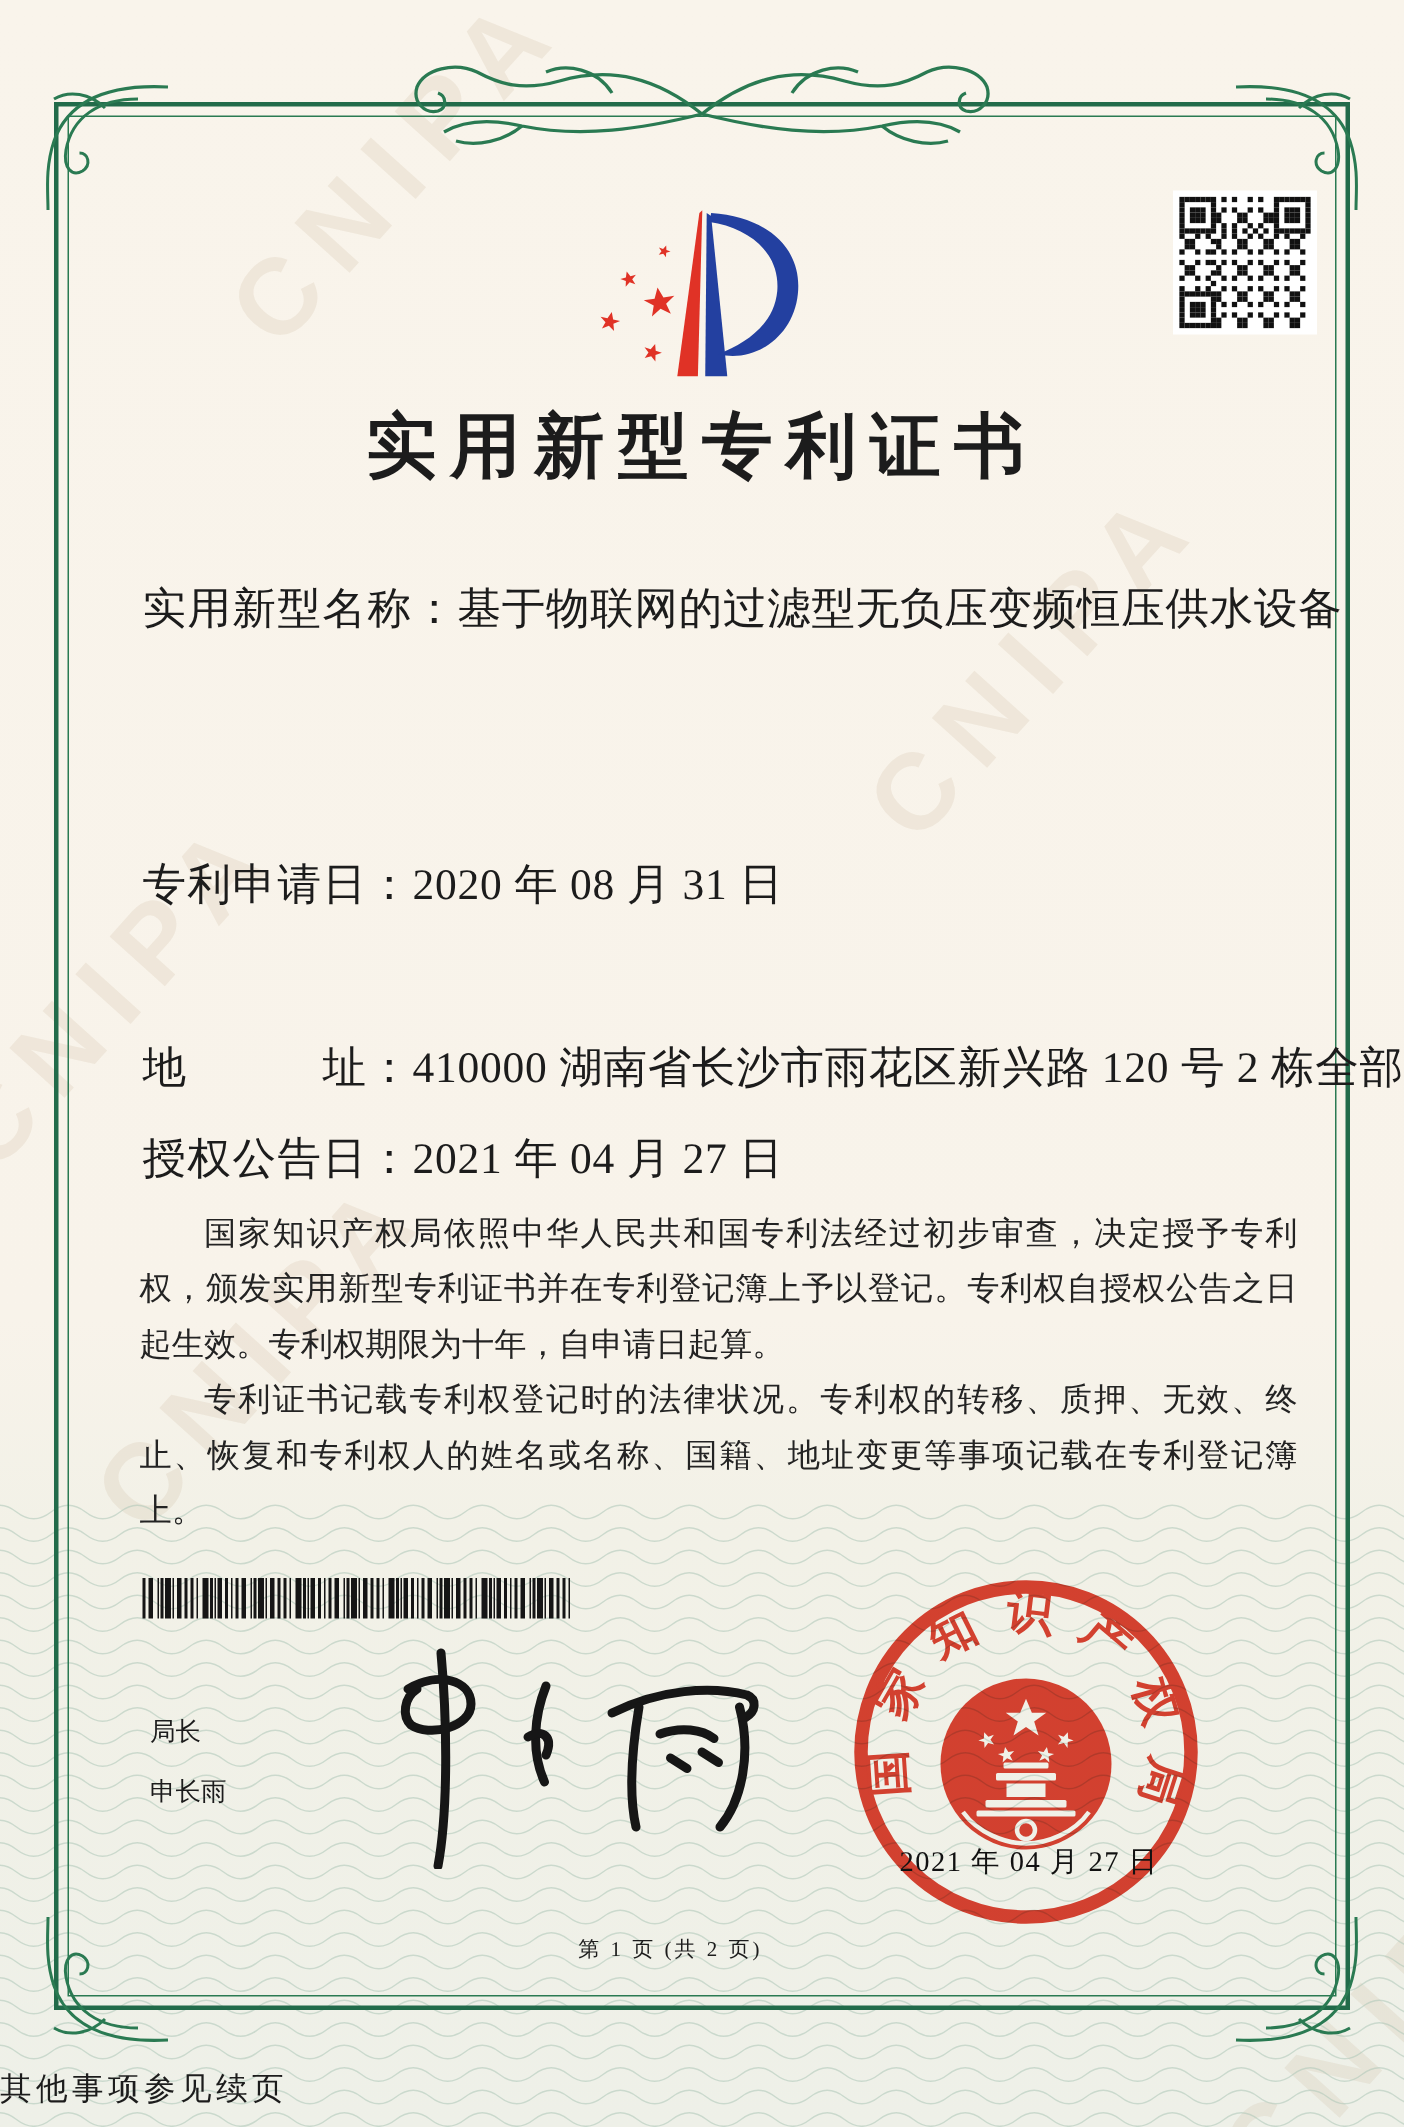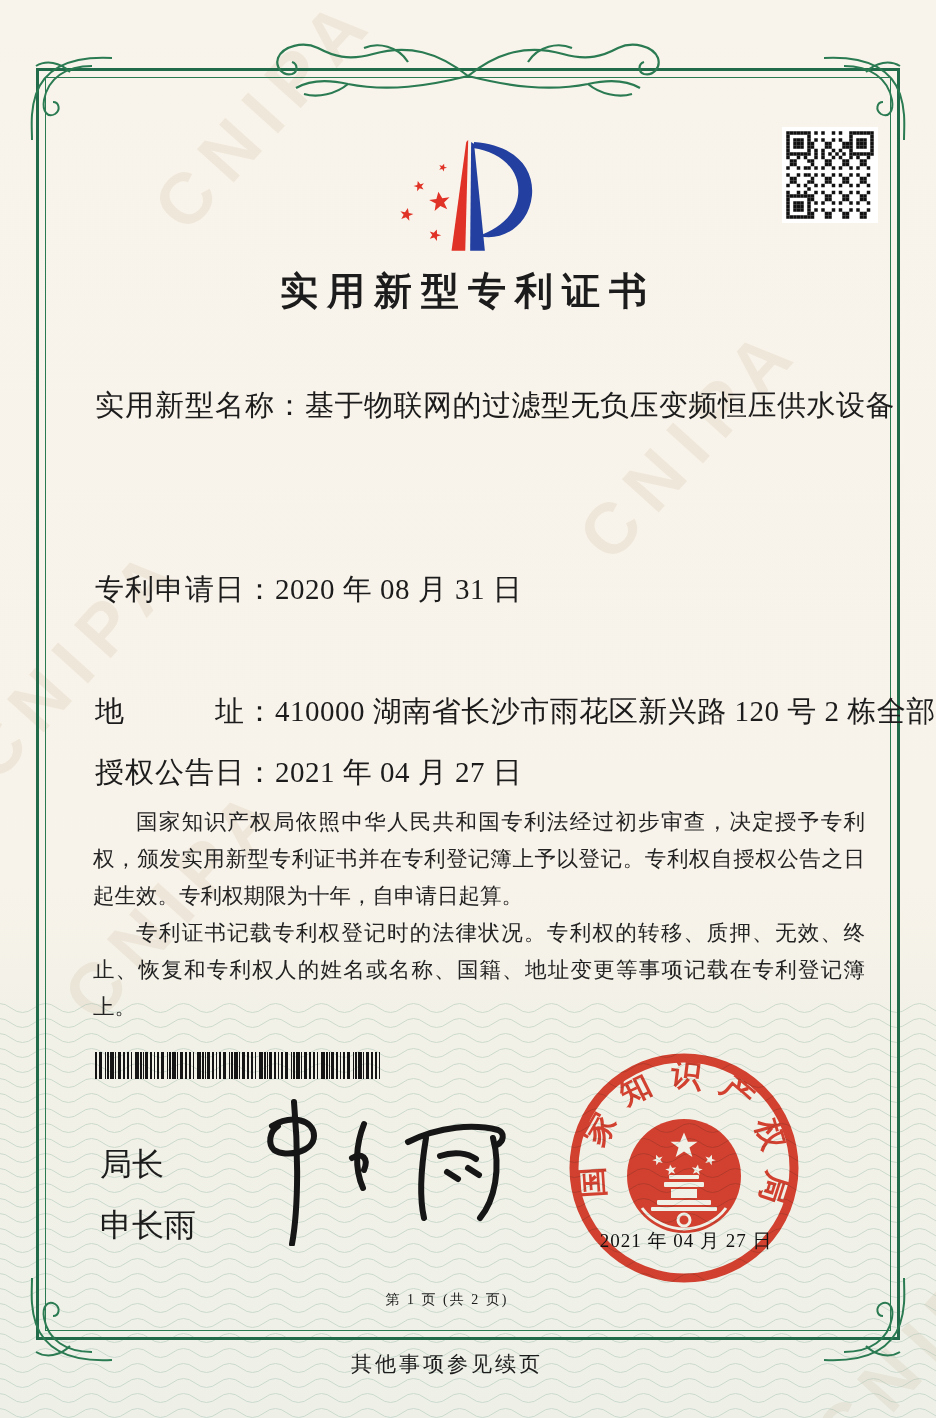--- a/index.html
+++ b/index.html
@@ -15,41 +15,41 @@
   .ornament{width:92px;height:92px;}
   .flourish{left:268px;top:34px;width:400px;height:86px;}
   
   .wm{font-family:"Liberation Sans","DejaVu Sans",sans-serif;font-weight:700;
       font-size:72px;letter-spacing:14px;color:rgba(185,155,120,0.14);
       transform:rotate(-48deg);white-space:nowrap;}
   
   .cert-number{left:84px;top:132px;font-size:22px;letter-spacing:2px;}
   .qr{left:782px;top:127px;width:96px;height:96px;background:#fff;}
   .logo{left:380px;top:124px;}
-  .title{left:0;right:0;top:266px;text-align:center;font-size:38px;font-weight:700;letter-spacing:9px;}
+  .title{left:0;right:0;top:266px;text-align:center;font-size:47px;font-weight:700;letter-spacing:9px;}
   
   .fields{left:95px;top:386px;width:790px;height:430px;}
   .frow{position:absolute;left:0;width:790px;font-size:29px;white-space:nowrap;}
   .flabel{letter-spacing:1px;}
   .fvalue{letter-spacing:0.5px;}
   .grant-no{position:absolute;left:365px;top:0;}
   
   .paras{left:93px;top:804px;width:772px;}
   .paras p{margin:0;font-size:21.5px;line-height:37px;text-indent:2em;text-align:justify;color:#232323;}
   
   .waves{left:0;top:996px;width:936px;height:422px;}
   .barcode{left:95px;top:1052px;width:292px;height:27px;display:flex;align-items:stretch;}
   .barcode span{display:block;height:100%;}
-  .signer{left:100px;top:1143px;font-family:"Liberation Sans","DejaVu Sans",sans-serif;font-size:32px;}
+  .signer{left:100px;top:1143px;font-family:"Liberation Sans","DejaVu Sans",sans-serif;font-size:17px;}
   .signer .name{margin-top:17px;}
   .signature{left:242px;top:1096px;}
   .seal{left:562px;top:1046px;mix-blend-mode:multiply;}
   .seal-date{left:560px;top:1228px;width:252px;text-align:center;font-size:19px;letter-spacing:1px;color:#111;}
   .page-info{left:0;right:42px;top:1291px;text-align:center;font-size:14px;letter-spacing:2px;}
-  .footer-note{left:0;right:42px;top:1350px;text-align:center;font-size:21px;letter-spacing:3px;}
+  .footer-note{left:0;right:42px;top:1378px;text-align:left;font-size:21px;letter-spacing:3px;}
 </style>
 </head>
 <body>
 
 <div class="page">
 
   <span class="abs wm" style="left:120px;top:70px;">CNIPA</span>
   <span class="abs wm" style="left:545px;top:400px;">CNIPA</span>
   <span class="abs wm" style="left:-70px;top:620px;">CNIPA</span>
   <span class="abs wm" style="left:30px;top:860px;">CNIPA</span>

